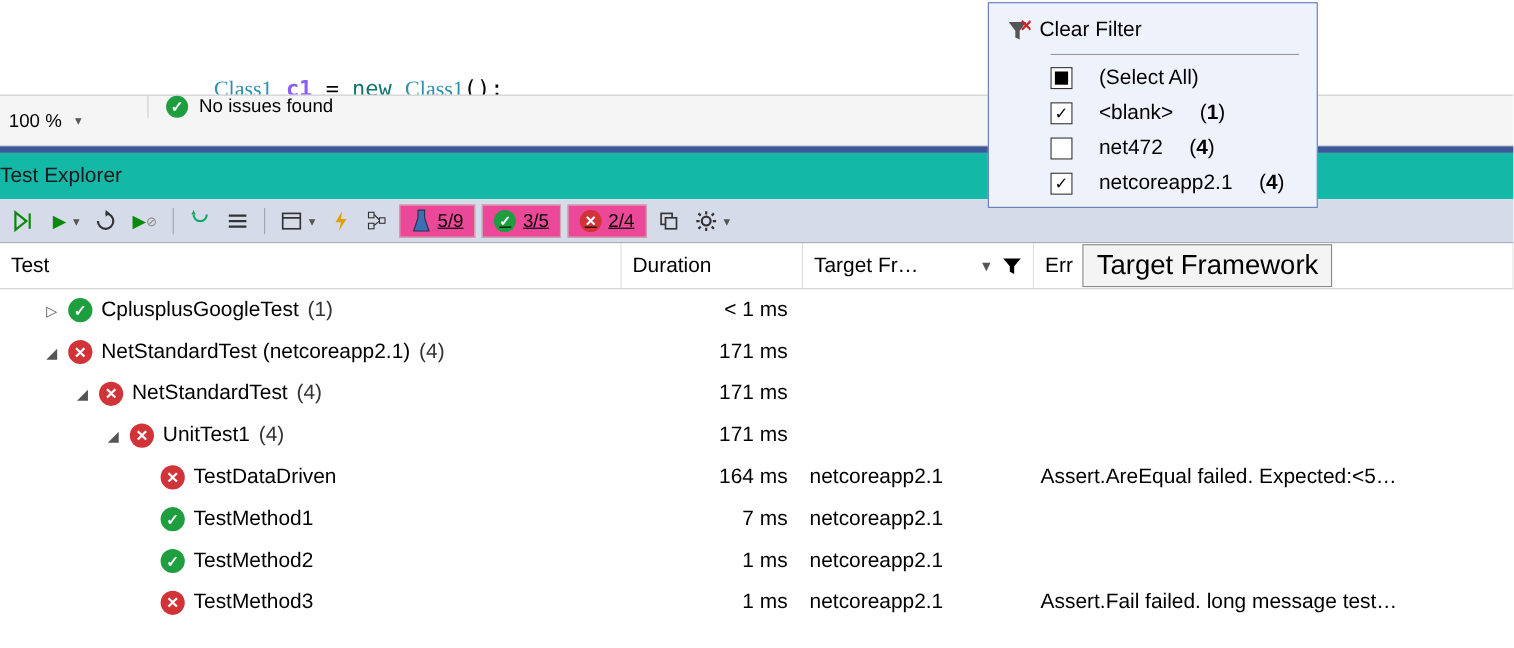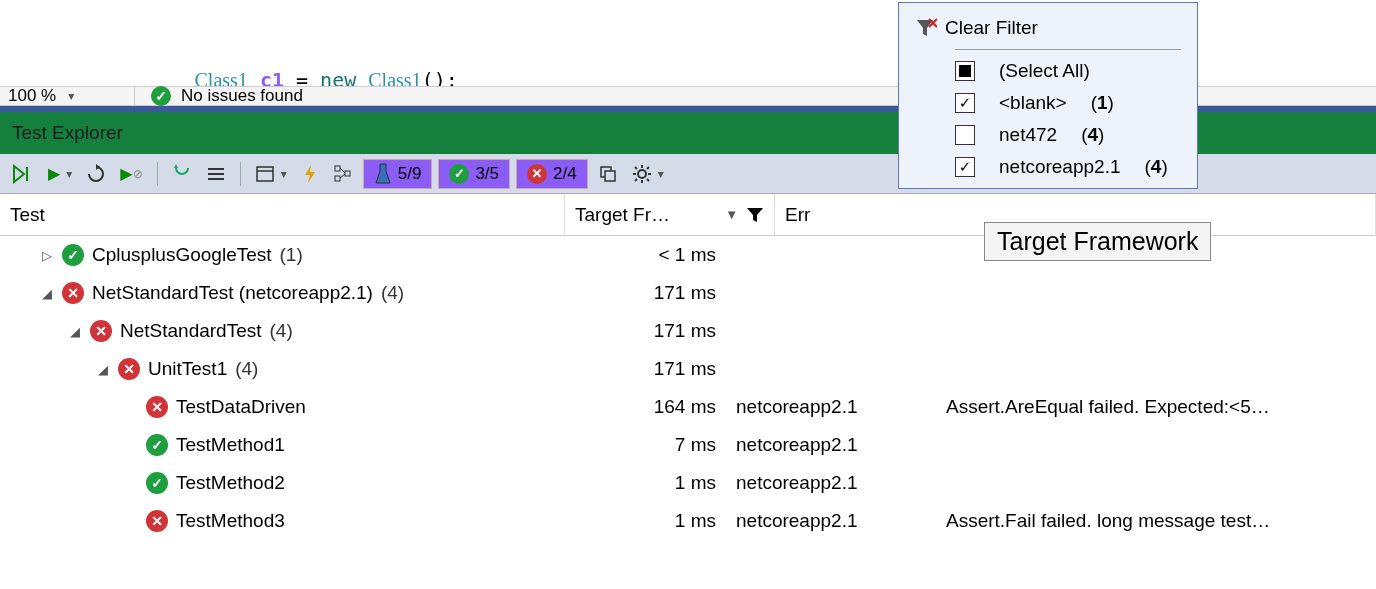--- a/index.html
+++ b/index.html
@@ -41,23 +41,22 @@
     background: #2ecc40;
   }
   .code-body { padding-left: 50px; flex: 1; white-space: pre; }
   .tok-type { color: #2b91af; font-family: Liberation Serif, serif; }
   .tok-kw   { color: #0f766e; }
   .tok-id   { color: #8b5cf6; font-weight: bold; }
   .tok-plain{ color: #000; }
 
   
   .statusbar {
-    height: 20px;
+    height: 47px;
     display: flex;
-    align-items: center;
     border-top: 1px solid #ccc;
     border-bottom: 1px solid #ccc;
     background: #f5f5f5;
     font-size: 17px;
     gap: 10px;
     padding-left: 8px;
   }
   .zoom { width: 110px; display: flex; align-items: center; gap: 6px; }
   .dropdown-arrow::after { content: "▾"; font-size: 12px; color: #555; margin-left: 6px; }
   .status-sep { width: 1px; height: 20px; background: #ccc; margin: 0 6px; }
@@ -66,25 +65,24 @@
     width: 20px; height: 20px; border-radius: 50%;
     background: #1e9e3e; color: #fff; font-size: 14px; font-weight: bold;
   }
   .brush { color: #555; }
 
   
   .blue-div { height: 6px; background: #3b5998; }
 
   
   .te-header {
-    background: #15803d;
+    background: #14b8a6;
     height: 42px;
     display: flex;
     align-items: center;
-    padding-left: 12px;
     font-size: 19px;
     color: #1b1b1b;
   }
 
   
   .te-toolbar {
     height: 40px;
     background: #d6dbe9;
     display: flex;
     align-items: center;
@@ -94,22 +92,23 @@
   }
   .tb-btn {
     display: inline-flex; align-items: center; justify-content: center;
     min-width: 26px; height: 28px; padding: 0 4px;
     color: #333;
   }
   .tb-sep { width: 1px; height: 24px; background: #9aa; margin: 0 4px; }
   .play-green { color: #0a8a0a; font-size: 16px; }
   .counter-box {
     display: inline-flex; align-items: center; gap: 6px;
-    padding: 2px 10px; background: #8b5cf6; border: 1px solid #caa; height: 30px;
+    padding: 2px 10px; background: #ec4899; border: 1px solid #caa; height: 30px;
     font-size: 17px;
+    text-decoration: underline;
   }
   .counter-green .icon { background: #1e9e3e; }
   .counter-red .icon { background: #d13438; }
   .round-icon {
     width: 20px; height: 20px; border-radius: 50%;
     display: inline-flex; align-items: center; justify-content: center;
     color: #fff; font-size: 13px; font-weight: bold;
   }
   .flask { width: 18px; height: 22px; }
 
@@ -318,20 +317,23 @@
           <line x1="3" y1="17" x2="5" y2="15"></line>
         </g>
       </svg>
   </span>
 </div>
 
 <div class="col-headers">
   <div class="col test">
     <span>Test</span>
   </div>
+  <div class="col dur">
+    <span>Duration</span>
+  </div>
   <div class="col tf">
     <span>Target Fr…</span>
     <span class="arrow">▼</span>
     <span class="filter-icon">
       <svg width="18" height="18" viewBox="0 0 18 18">
           <path d="M1 2 L17 2 L11 9 L11 16 L7 14 L7 9 Z" fill="#000"></path>
         </svg>
     </span>
   </div>
   <div class="col err">

